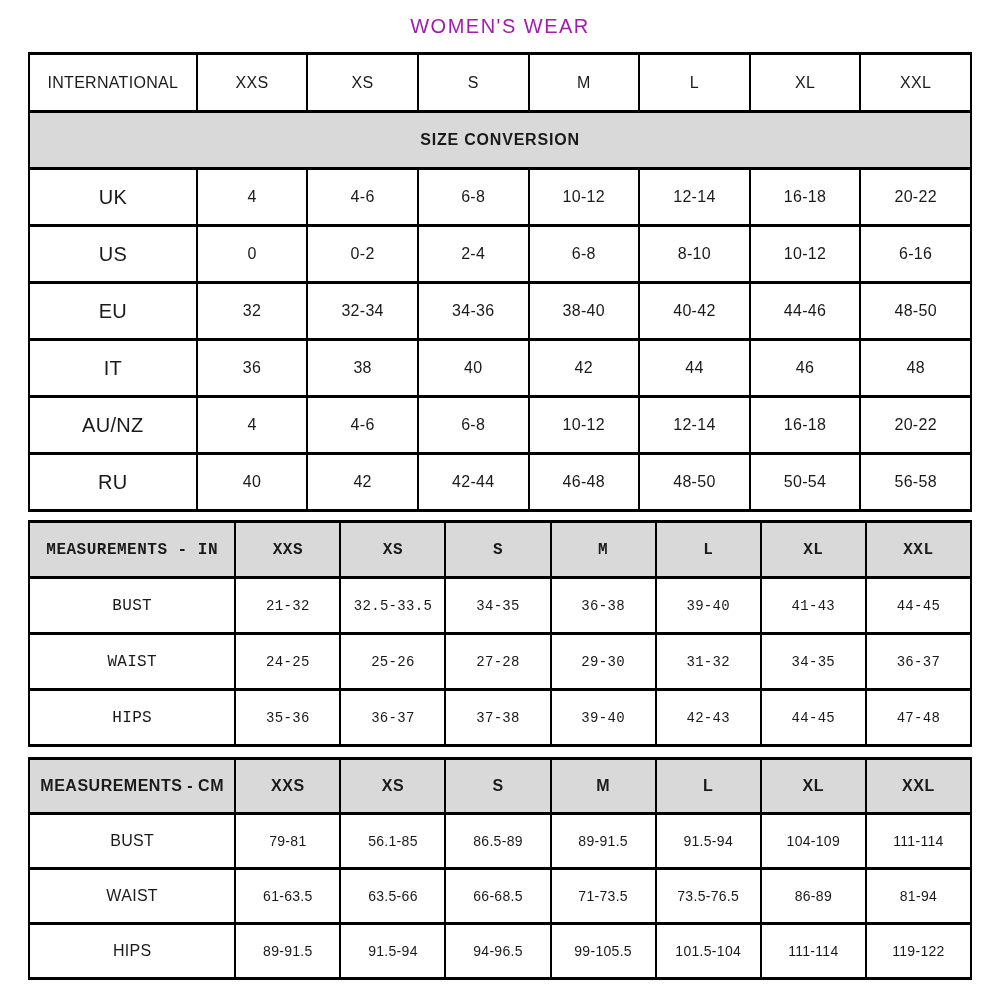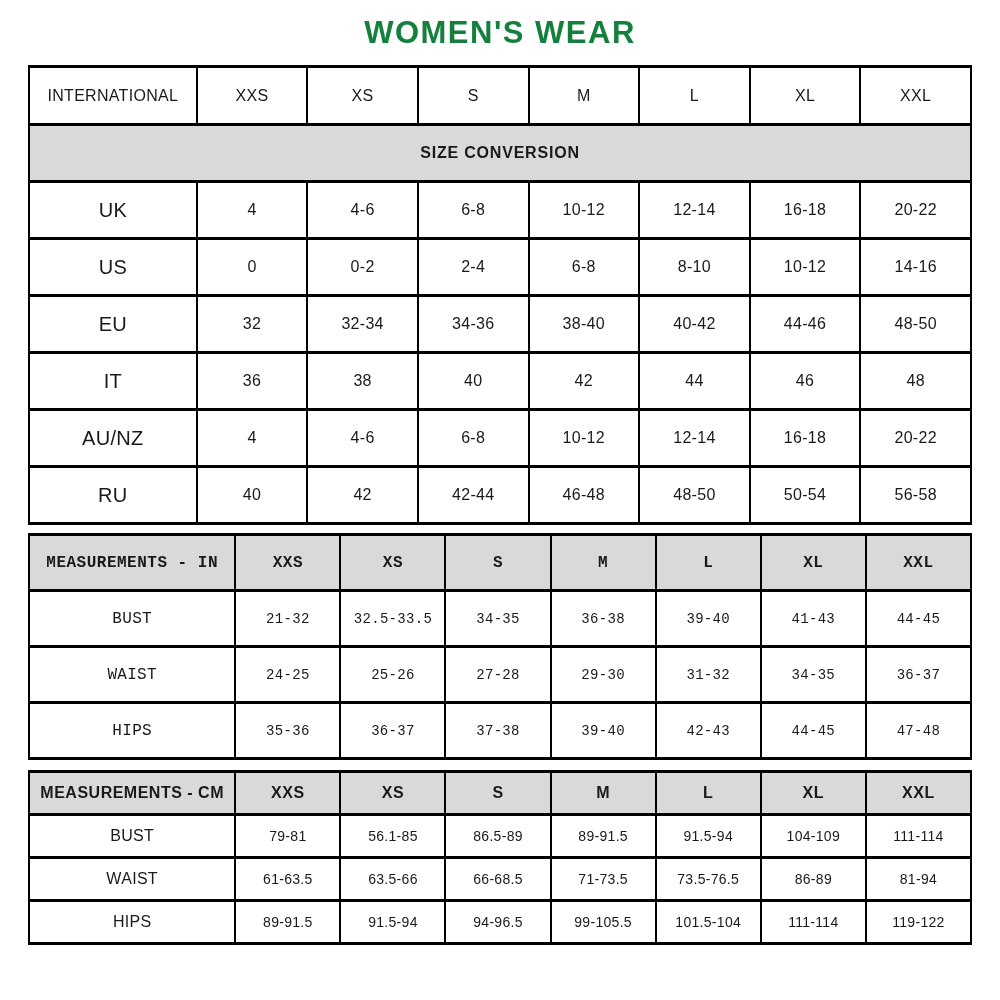--- a/index.html
+++ b/index.html
@@ -4,25 +4,25 @@
 <style>
   * { margin: 0; padding: 0; box-sizing: border-box; }
   html, body { width: 1000px; height: 1000px; background: #ffffff; }
   body { font-family: "Liberation Sans", sans-serif; color: #111111; }
   :root { --header-bg: #d9d9d9; --border-color: #000000; }
 
   .page { width: 1000px; height: 1000px; padding: 0 28px; }
 
   .page-title {
     text-align: center;
-    font-size: 31px;
-    font-weight: 700;
+    font-size: 20px;
+    font-weight: 400;
     letter-spacing: 1.5px;
     padding: 15px 0 14px 0;
-    color: #15803d;
+    color: #a21caf;
   }
 
   table {
     width: 100%;
     border-collapse: collapse;
     table-layout: fixed;
     border: 2px solid var(--border-color);
   }
   td {
     border: 2px solid var(--border-color);
@@ -56,21 +56,21 @@
   table.meas .head-cell {
     background: var(--header-bg);
     font-weight: 700;
     font-size: 16px;
     letter-spacing: 0.5px;
   }
   table.meas .row-label { font-size: 16px; }
   table.meas .value-cell { font-size: 14px; }
   table.meas-in { margin-bottom: 10px; font-family: Liberation Mono, monospace; }
   table.meas-in tr { height: 56px; }
-  table.meas-cm tr { height: 43px; }
+  table.meas-cm tr { height: 55px; }
 </style>
 </head>
 <body>
 
 <div class="page">
 
   <div class="page-title">WOMEN'S WEAR</div>
 
   <table class="conv">
     <colgroup>
@@ -108,21 +108,21 @@
           <td class="value-cell">20-22</td>
         </tr>
         <tr>
           <td class="row-label">US</td>
           <td class="value-cell">0</td>
           <td class="value-cell">0-2</td>
           <td class="value-cell">2-4</td>
           <td class="value-cell">6-8</td>
           <td class="value-cell">8-10</td>
           <td class="value-cell">10-12</td>
-          <td class="value-cell">14-16</td>
+          <td class="value-cell">6-16</td>
         </tr>
         <tr>
           <td class="row-label">EU</td>
           <td class="value-cell">32</td>
           <td class="value-cell">32-34</td>
           <td class="value-cell">34-36</td>
           <td class="value-cell">38-40</td>
           <td class="value-cell">40-42</td>
           <td class="value-cell">44-46</td>
           <td class="value-cell">48-50</td>

